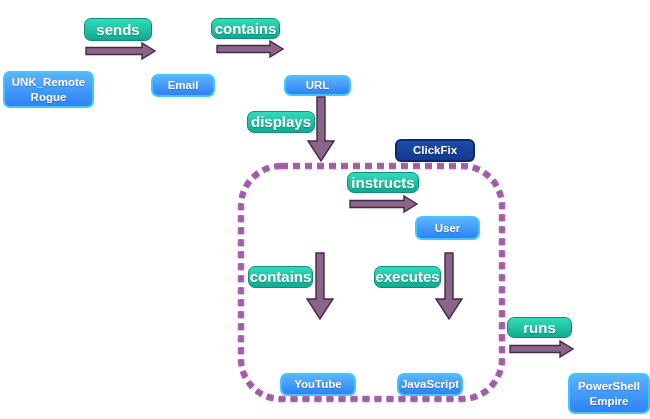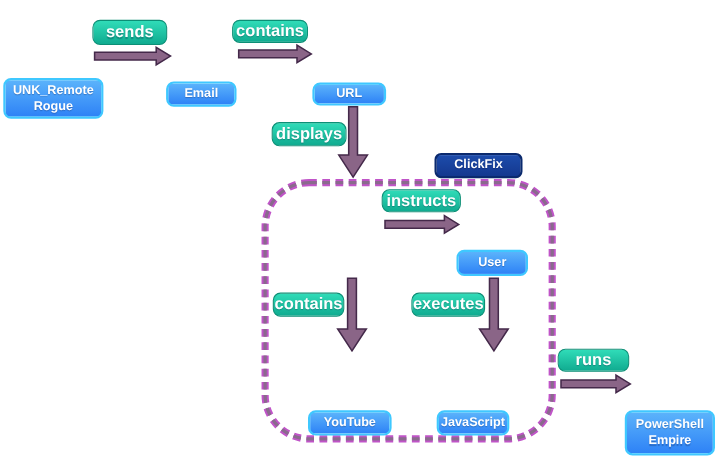--- a/index.html
+++ b/index.html
@@ -61,18 +61,18 @@
   <div class="node action" style="left:347px;top:172px;width:72px;height:21px;">instructs</div>
   <div class="node action" style="left:248px;top:266px;width:65px;height:22px;">contains</div>
   <div class="node action" style="left:507px;top:317px;width:65px;height:21px;">runs</div>
   <div class="node action" style="left:374px;top:266px;width:67px;height:22px;">executes</div>
 
   <div class="node group-label" style="left:395px;top:139px;width:80px;height:23px;">ClickFix</div>
 
   <div class="node entity" style="left:151px;top:74px;width:64px;height:23px;">Email</div>
   <div class="node entity" style="left:3px;top:71px;width:91px;height:37px;padding:0 4px;">UNK_Remote Rogue</div>
   <div class="node entity" style="left:284px;top:75px;width:67px;height:21px;">URL</div>
-  <div class="node entity" style="left:415px;top:227px;width:65px;height:24px;">User</div>
+  <div class="node entity" style="left:415px;top:216px;width:65px;height:24px;">User</div>
   <div class="node entity" style="left:280px;top:373px;width:76px;height:23px;">YouTube</div>
   <div class="node entity" style="left:397px;top:373px;width:66px;height:23px;">JavaScript</div>
   <div class="node entity" style="left:568px;top:373px;width:82px;height:41px;padding:0 4px;">PowerShell Empire</div>
 
 </div>
 
 </body></html>

